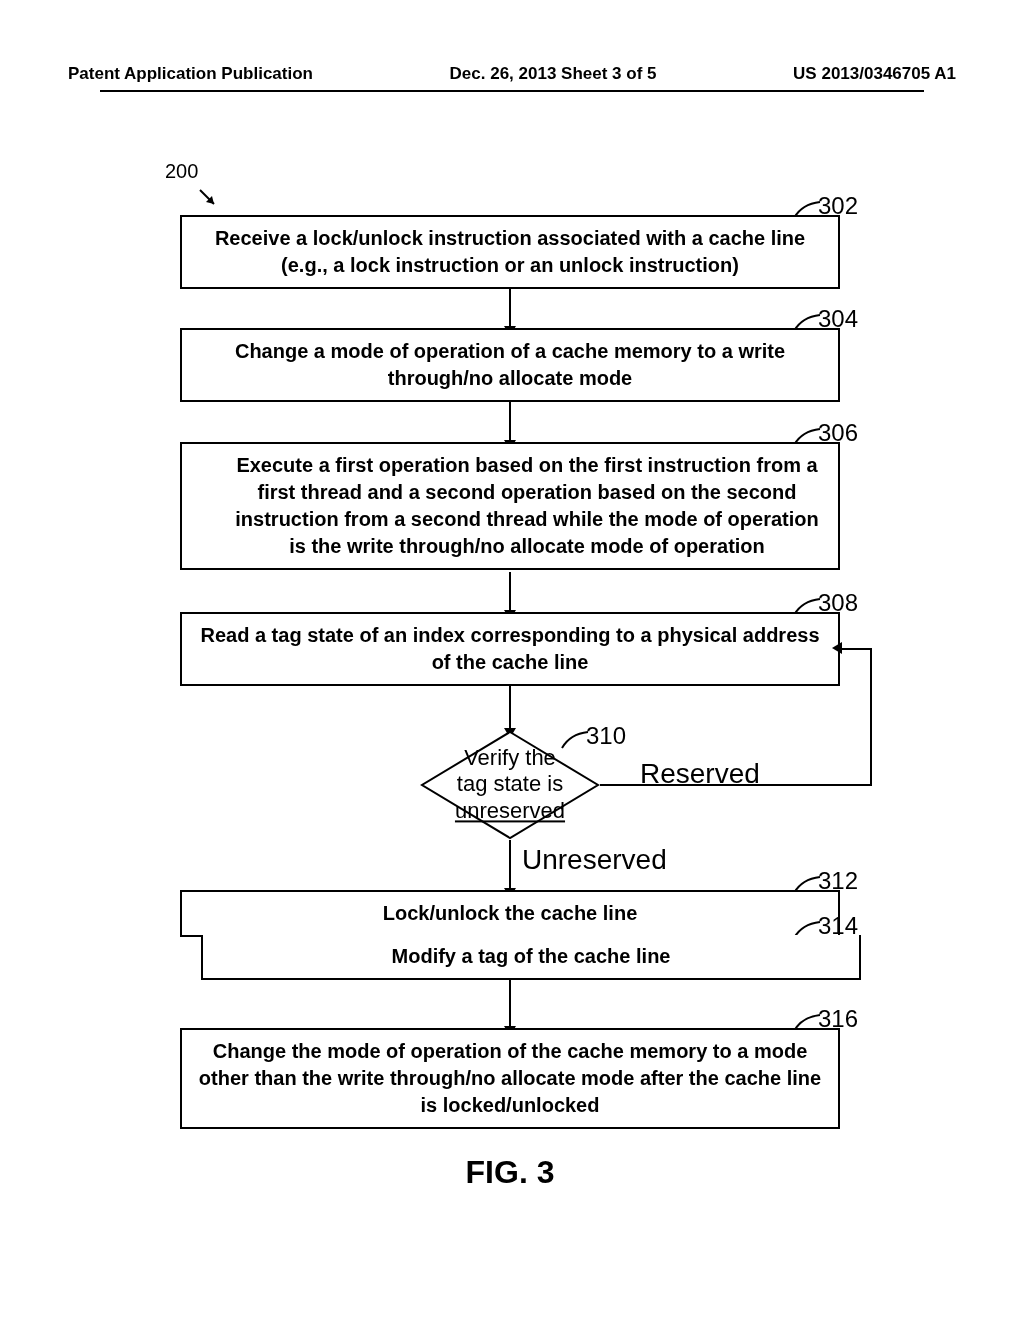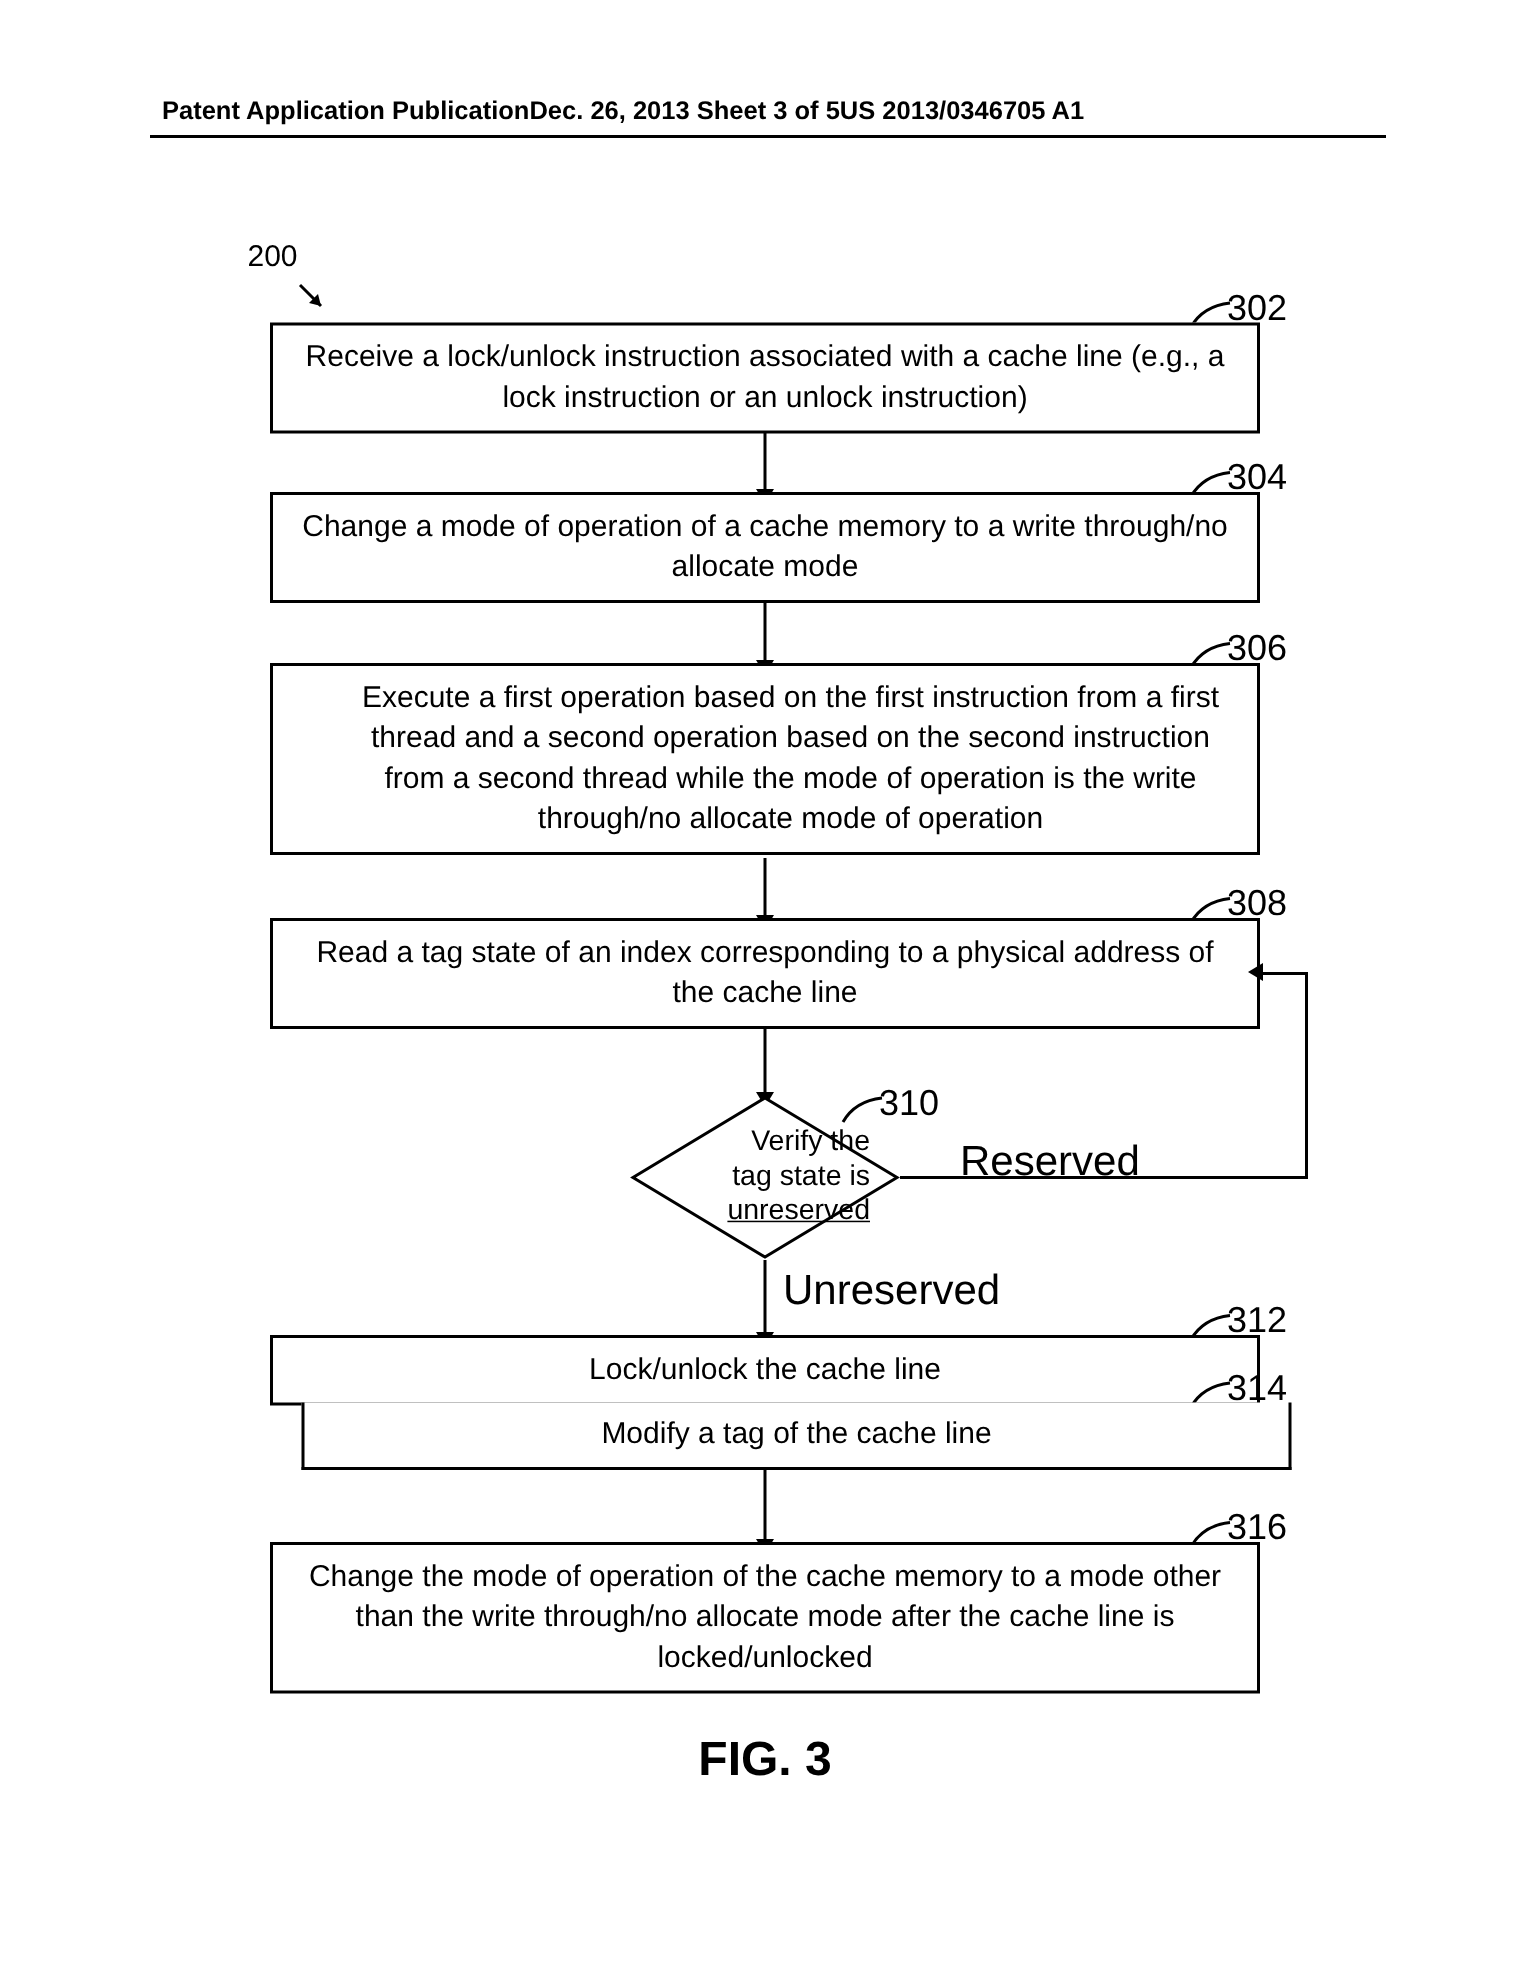--- a/index.html
+++ b/index.html
@@ -8,22 +8,23 @@
       background: #fff;
       width: 1024px;
       height: 1320px;
       position: relative;
     }
     .header {
       position: absolute;
       top: 64px;
       left: 0;
       width: 100%;
-      padding: 0 108px;
+      padding: 0 68px;
       display: flex;
+      justify-content: space-between;
       font-size: 17px;
       font-weight: bold;
     }
     .header-line {
       position: absolute;
       top: 90px;
       left: 100px;
       right: 100px;
       border-top: 2px solid #000;
     }
@@ -47,20 +48,21 @@
       height: 20px;
     }
     .box {
       border: 2px solid #000;
       padding: 8px 14px;
       text-align: center;
       font-size: 20px;
       line-height: 1.35;
       background: #fff;
       position: relative;
+      font-weight: bold;
     }
     .ref-label {
       position: absolute;
       font-size: 24px;
     }
     .curve {
       position: absolute;
       width: 30px;
       height: 20px;
     }
@@ -84,22 +86,22 @@
       position: relative;
       width: 180px;
       height: 110px;
       margin: 0 auto;
     }
     .decision svg { position: absolute; top: 0; left: 0; }
     .decision-text {
       position: absolute;
       top: 50%; left: 50%;
       transform: translate(-50%, -50%);
-      text-align: right;
-      font-size: 19px;
+      text-align: center;
+      font-size: 22px;
       line-height: 1.2;
       width: 140px;
     }
     .decision-text .u { text-decoration: underline; }
     .side-label { position: absolute; font-size: 28px; }
     .loop-line { position: absolute; background: #000; }
     .fig-caption { text-align: center; font-weight: bold; font-size: 32px; margin-top: 18px; }
 
     
     #b302 { position: absolute; top: 45px;  left: 20px; width: 660px; }

